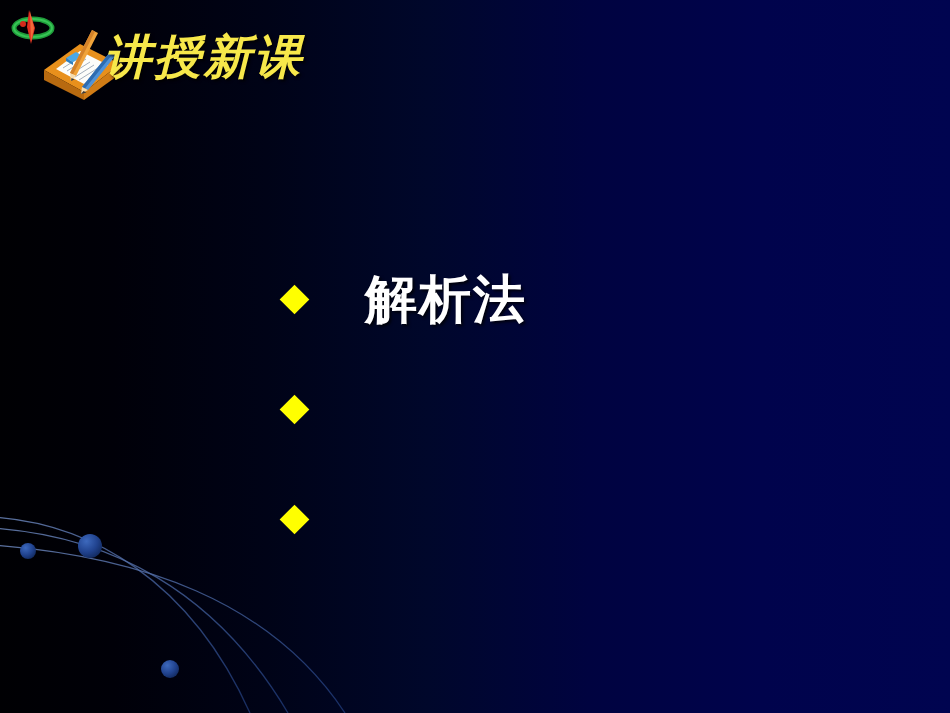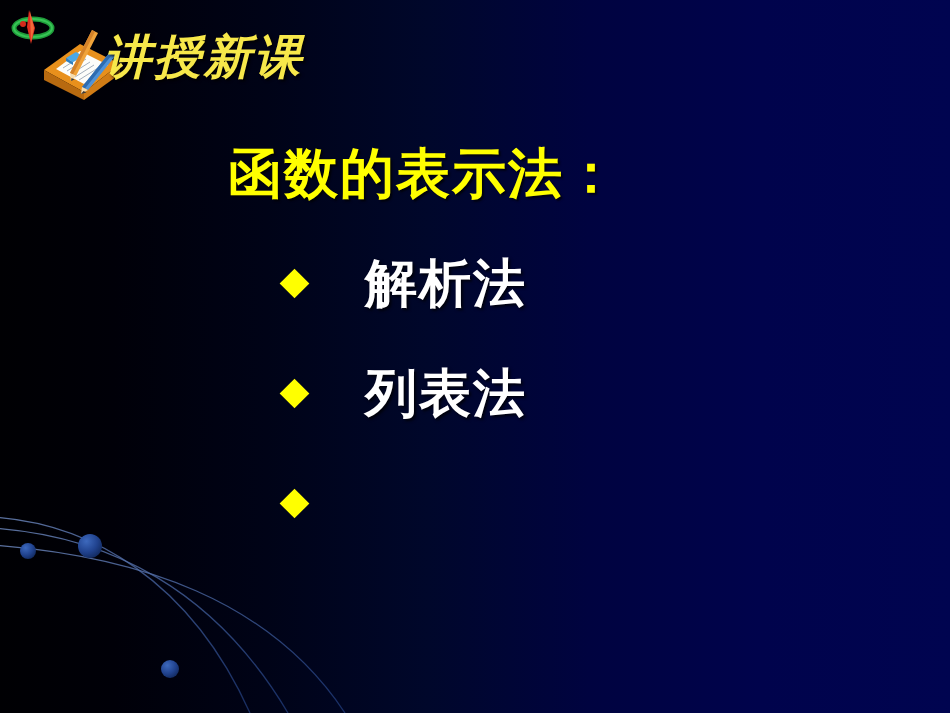--- a/index.html
+++ b/index.html
@@ -82,21 +82,21 @@
     color: #ffff00;
     letter-spacing: 2px;
     white-space: nowrap;
     text-shadow: 2px 2px 2px rgba(0,0,0,0.7);
   }
 
   
   #bullet-list {
     position: absolute;
     left: 284px;
-    top: 254px;
+    top: 270px;
     width: 520px;
   }
   .bullet-row {
     position: relative;
     height: 110px;
   }
   .bullet-diamond {
     position: absolute;
     left: 0;
     top: 19px;
@@ -183,32 +183,30 @@
 
       <path d="M 74 28 L 80 31 L 52 66 L 46 63 Z" fill="#4f93d9"></path>
       <path d="M 74 28 L 77 29.5 L 49 64.5 L 46 63 Z" fill="#2f6cb0"></path>
       <path d="M 46 63 L 52 66 L 45 70 Z" fill="#f6dcae"></path>
       <path d="M 47.5 67 L 50.5 68.5 L 45 70 Z" fill="#3a3a3a"></path>
     </svg>
 
     <div id="header-title">讲授新课</div>
   </div>
 
-  <div id="main-title">函数的表示法：</div>
 
   <div id="bullet-list">
 
     <div class="bullet-row">
       <div class="bullet-diamond"></div>
       <div class="bullet-label">解析法</div>
     </div>
 
     <div class="bullet-row">
       <div class="bullet-diamond"></div>
-      <div class="bullet-label">列表法</div>
     </div>
 
     <div class="bullet-row">
       <div class="bullet-diamond"></div>
     </div>
 
   </div>
 
 </div>
 

